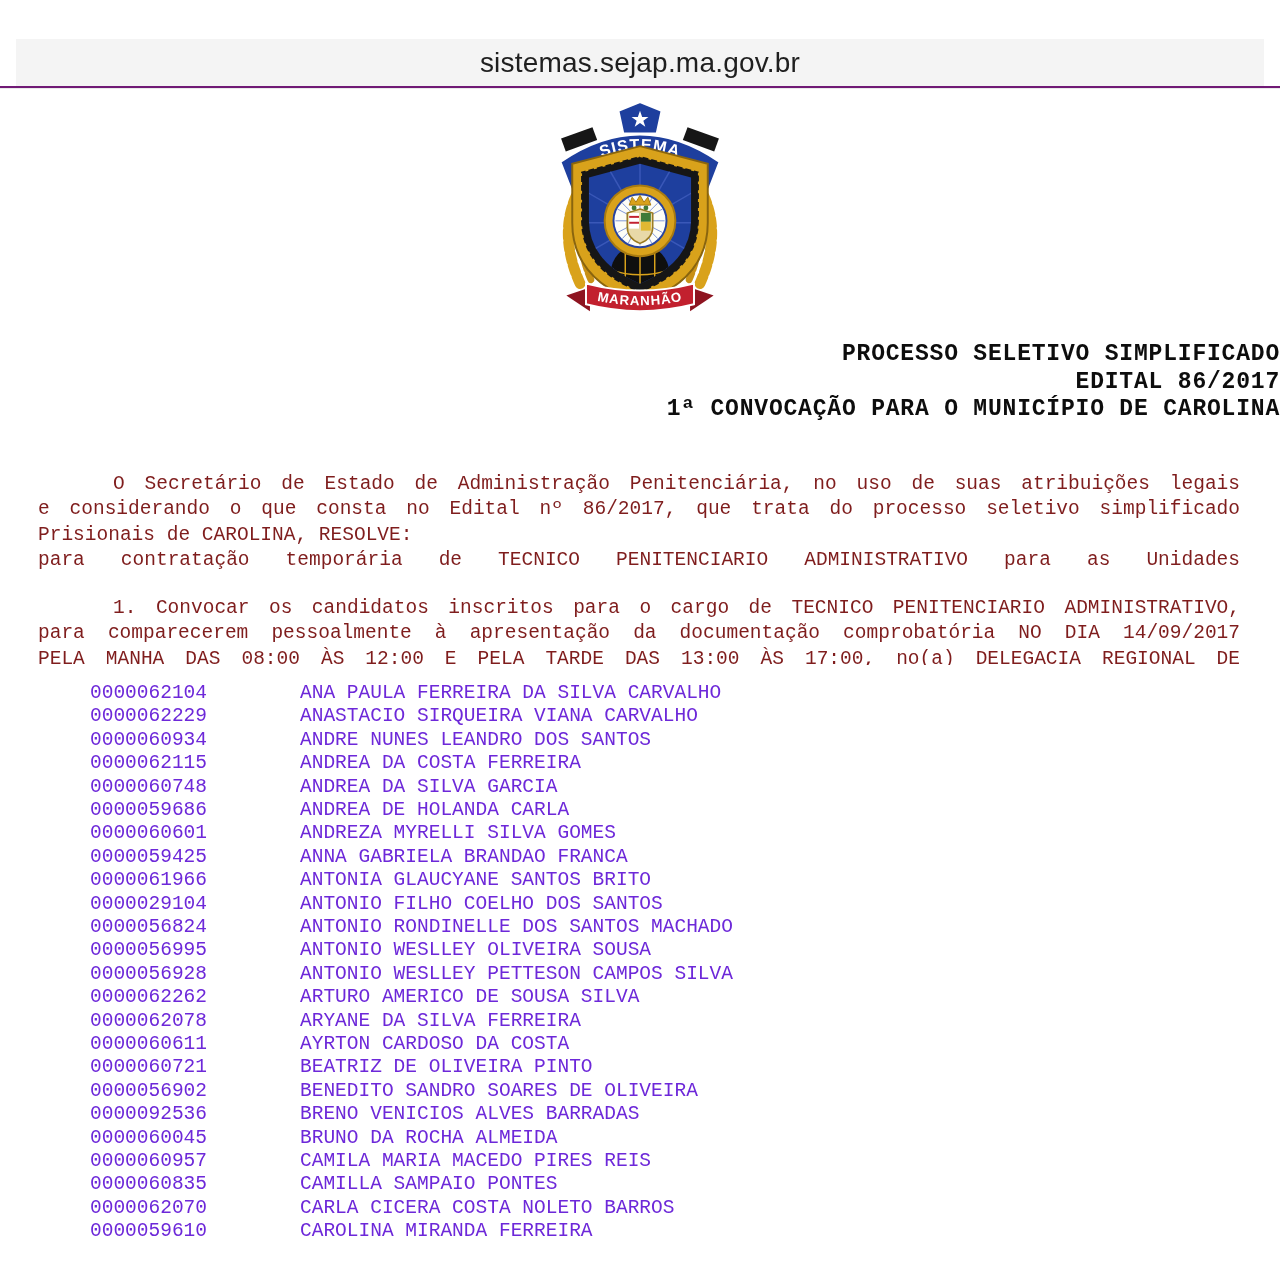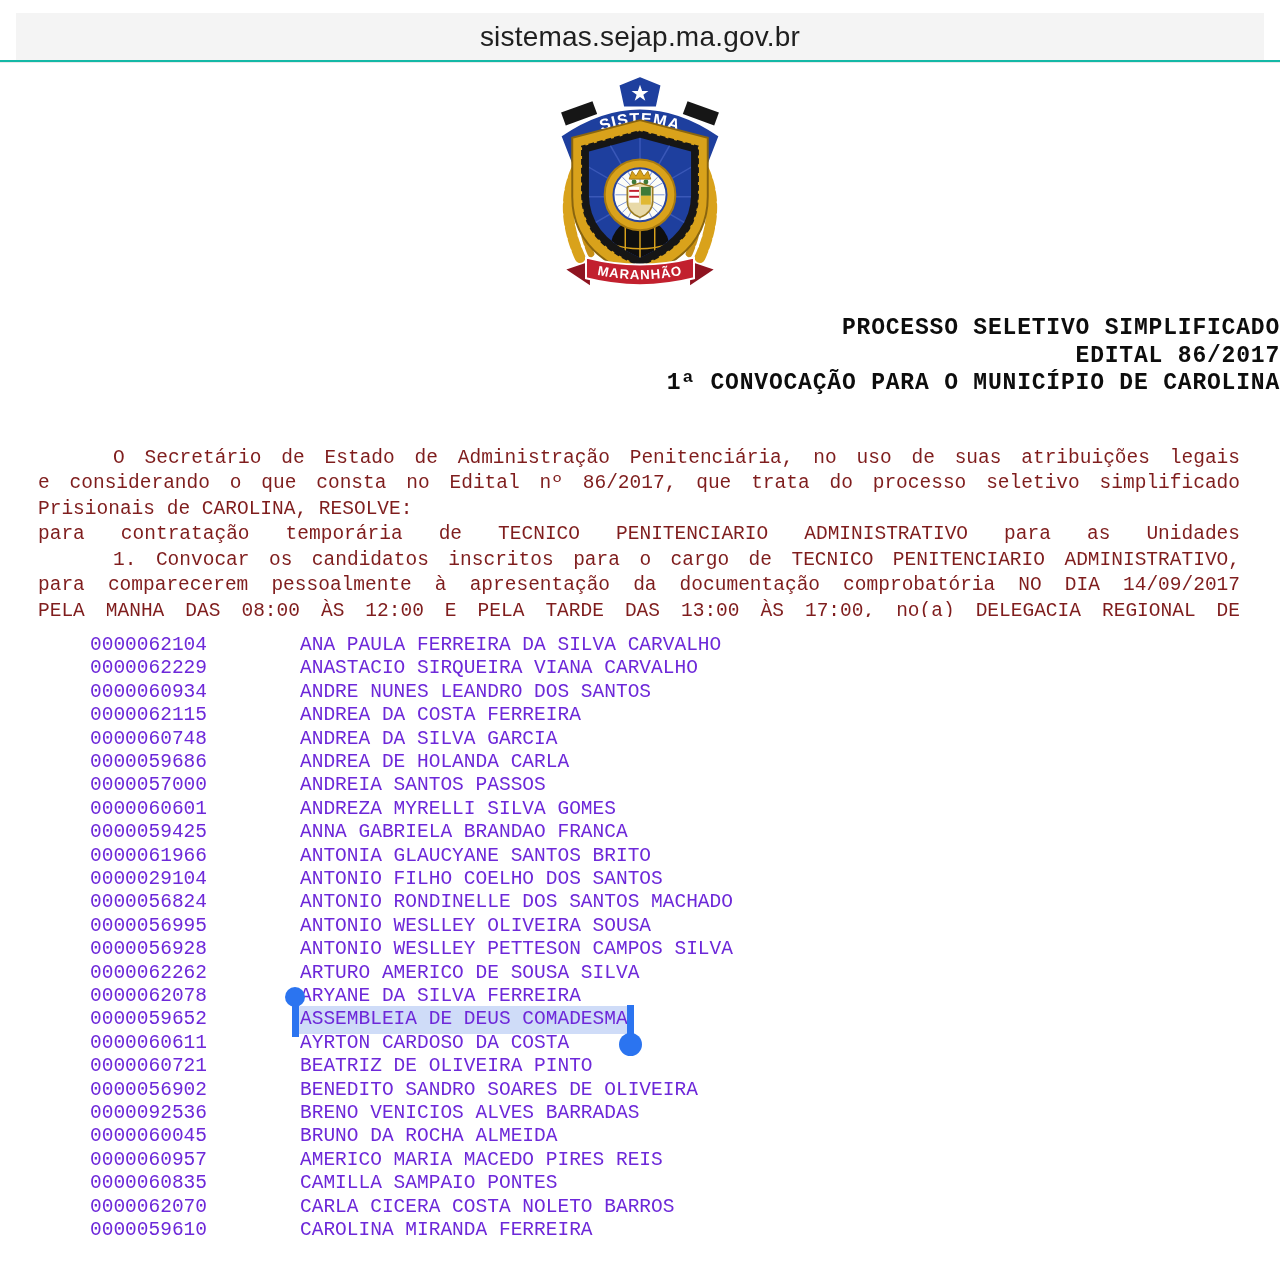--- a/index.html
+++ b/index.html
@@ -2,42 +2,42 @@
 <html style="--handle: #2b74f0; --hl: #cfdcf8;"><head>
 <meta charset="utf-8">
 <style>
   html,body{margin:0;padding:0;}
   body{
     width:1280px;height:1280px;overflow:hidden;background:#ffffff;
     font-family:"Liberation Sans","DejaVu Sans",sans-serif;
     position:relative;
   }
   
-  .chrome{background:#ffffff;padding-top:13px;border-bottom:2px solid #14b8a6;box-shadow:0 1px 0 #e9e9e9;}
+  .chrome{background:#ffffff;padding-top:13px;border-bottom:2px solid #701a75;box-shadow:0 1px 0 #e9e9e9;margin-top:26px;}
   .urlbar{
     margin:0 16px;height:47px;background:#f4f4f4;
     display:flex;align-items:center;justify-content:center;
   }
   .urlbar span{font-size:28px;color:#1f1f1f;letter-spacing:0.2px;}
   
   .page{background:#ffffff;}
   .crest{width:182px;margin:13px auto 0 auto;}
   .crest svg{display:block;}
   .doc-title{
     margin-top:22px;text-align:right;
     font-family:"Liberation Mono","DejaVu Sans Mono",monospace;
     font-weight:700;font-size:23px;line-height:27.5px;color:#0d0d0d;letter-spacing:0.8px;
   }
   .paras{padding:0 40px 0 38px;}
   .para{
     font-family:"Liberation Mono","DejaVu Sans Mono",monospace;
     font-size:19.5px;line-height:25.6px;color:#7f1d1d;
   }
   .para-1{margin-top:48px;}
-  .para-2{height:69px;overflow:hidden;}
+  .para-2{margin-top:22px;height:69px;overflow:hidden;}
   .pline{text-align:justify;text-align-last:justify;}
   .pline.indent{text-indent:75px;}
   .pline.lastline{text-align-last:left;}
   
   .list{
     margin-top:17px;padding-left:90px;height:619px;overflow:hidden;
     font-family:"Liberation Mono","DejaVu Sans Mono",monospace;
     font-size:19.5px;line-height:23.4px;color:#6d28d9;
   }
   .row{white-space:nowrap;}
@@ -186,40 +186,32 @@
       </div>
   </div>
 
   <div class="list" id="candidate-list">
       <div class="row"><span class="rid">0000062104</span><span class="rname">ANA PAULA FERREIRA DA SILVA CARVALHO</span></div>
       <div class="row"><span class="rid">0000062229</span><span class="rname">ANASTACIO SIRQUEIRA VIANA CARVALHO</span></div>
       <div class="row"><span class="rid">0000060934</span><span class="rname">ANDRE NUNES LEANDRO DOS SANTOS</span></div>
       <div class="row"><span class="rid">0000062115</span><span class="rname">ANDREA DA COSTA FERREIRA</span></div>
       <div class="row"><span class="rid">0000060748</span><span class="rname">ANDREA DA SILVA GARCIA</span></div>
       <div class="row"><span class="rid">0000059686</span><span class="rname">ANDREA DE HOLANDA CARLA</span></div>
-      <div class="row"><span class="rid">0000057000</span><span class="rname">ANDREIA SANTOS PASSOS</span></div>
       <div class="row"><span class="rid">0000060601</span><span class="rname">ANDREZA MYRELLI SILVA GOMES</span></div>
       <div class="row"><span class="rid">0000059425</span><span class="rname">ANNA GABRIELA BRANDAO FRANCA</span></div>
       <div class="row"><span class="rid">0000061966</span><span class="rname">ANTONIA GLAUCYANE SANTOS BRITO</span></div>
       <div class="row"><span class="rid">0000029104</span><span class="rname">ANTONIO FILHO COELHO DOS SANTOS</span></div>
       <div class="row"><span class="rid">0000056824</span><span class="rname">ANTONIO RONDINELLE DOS SANTOS MACHADO</span></div>
       <div class="row"><span class="rid">0000056995</span><span class="rname">ANTONIO WESLLEY OLIVEIRA SOUSA</span></div>
       <div class="row"><span class="rid">0000056928</span><span class="rname">ANTONIO WESLLEY PETTESON CAMPOS SILVA</span></div>
       <div class="row"><span class="rid">0000062262</span><span class="rname">ARTURO AMERICO DE SOUSA SILVA</span></div>
       <div class="row"><span class="rid">0000062078</span><span class="rname">ARYANE DA SILVA FERREIRA</span></div>
-      <div class="row"><span class="rid">0000059652</span><span class="sel-text">ASSEMBLEIA DE DEUS COMADESMA<span class="h-start">
-            <span class="circ"></span>
-            <span class="bar"></span>
-          </span><span class="h-end">
-            <span class="bar"></span>
-            <span class="circ"></span>
-          </span></span></div>
       <div class="row"><span class="rid">0000060611</span><span class="rname">AYRTON CARDOSO DA COSTA</span></div>
       <div class="row"><span class="rid">0000060721</span><span class="rname">BEATRIZ DE OLIVEIRA PINTO</span></div>
       <div class="row"><span class="rid">0000056902</span><span class="rname">BENEDITO SANDRO SOARES DE OLIVEIRA</span></div>
       <div class="row"><span class="rid">0000092536</span><span class="rname">BRENO VENICIOS ALVES BARRADAS</span></div>
       <div class="row"><span class="rid">0000060045</span><span class="rname">BRUNO DA ROCHA ALMEIDA</span></div>
-      <div class="row"><span class="rid">0000060957</span><span class="rname">AMERICO MARIA MACEDO PIRES REIS</span></div>
+      <div class="row"><span class="rid">0000060957</span><span class="rname">CAMILA MARIA MACEDO PIRES REIS</span></div>
       <div class="row"><span class="rid">0000060835</span><span class="rname">CAMILLA SAMPAIO PONTES</span></div>
       <div class="row"><span class="rid">0000062070</span><span class="rname">CARLA CICERA COSTA NOLETO BARROS</span></div>
       <div class="row"><span class="rid">0000059610</span><span class="rname">CAROLINA MIRANDA FERREIRA</span></div>
     </div>
 </div>
 
 </body></html>

